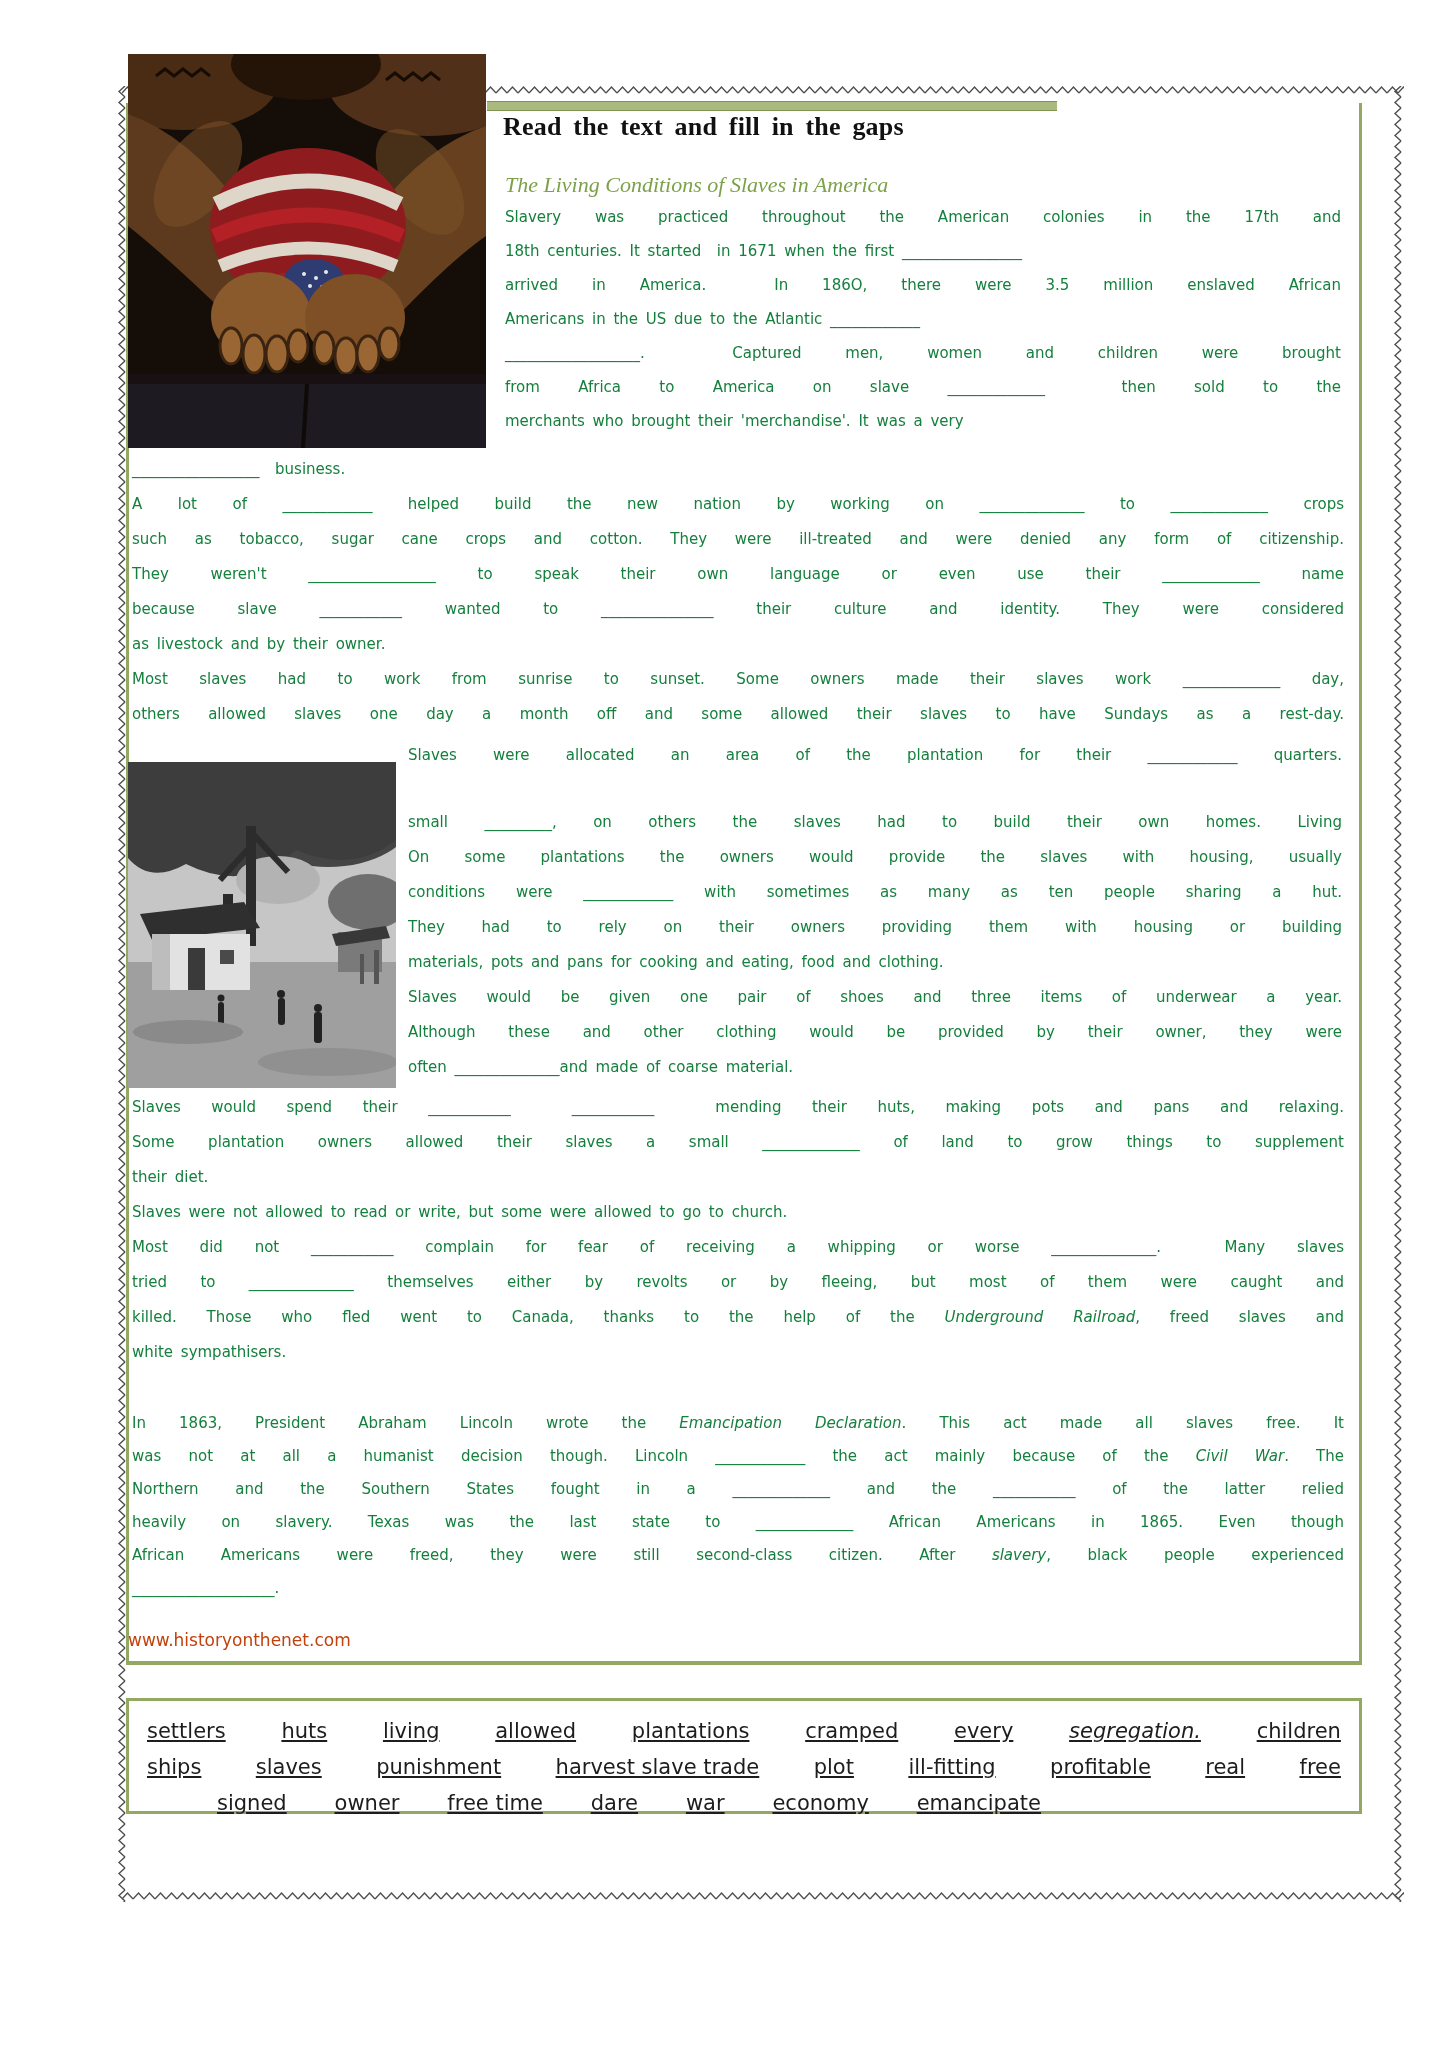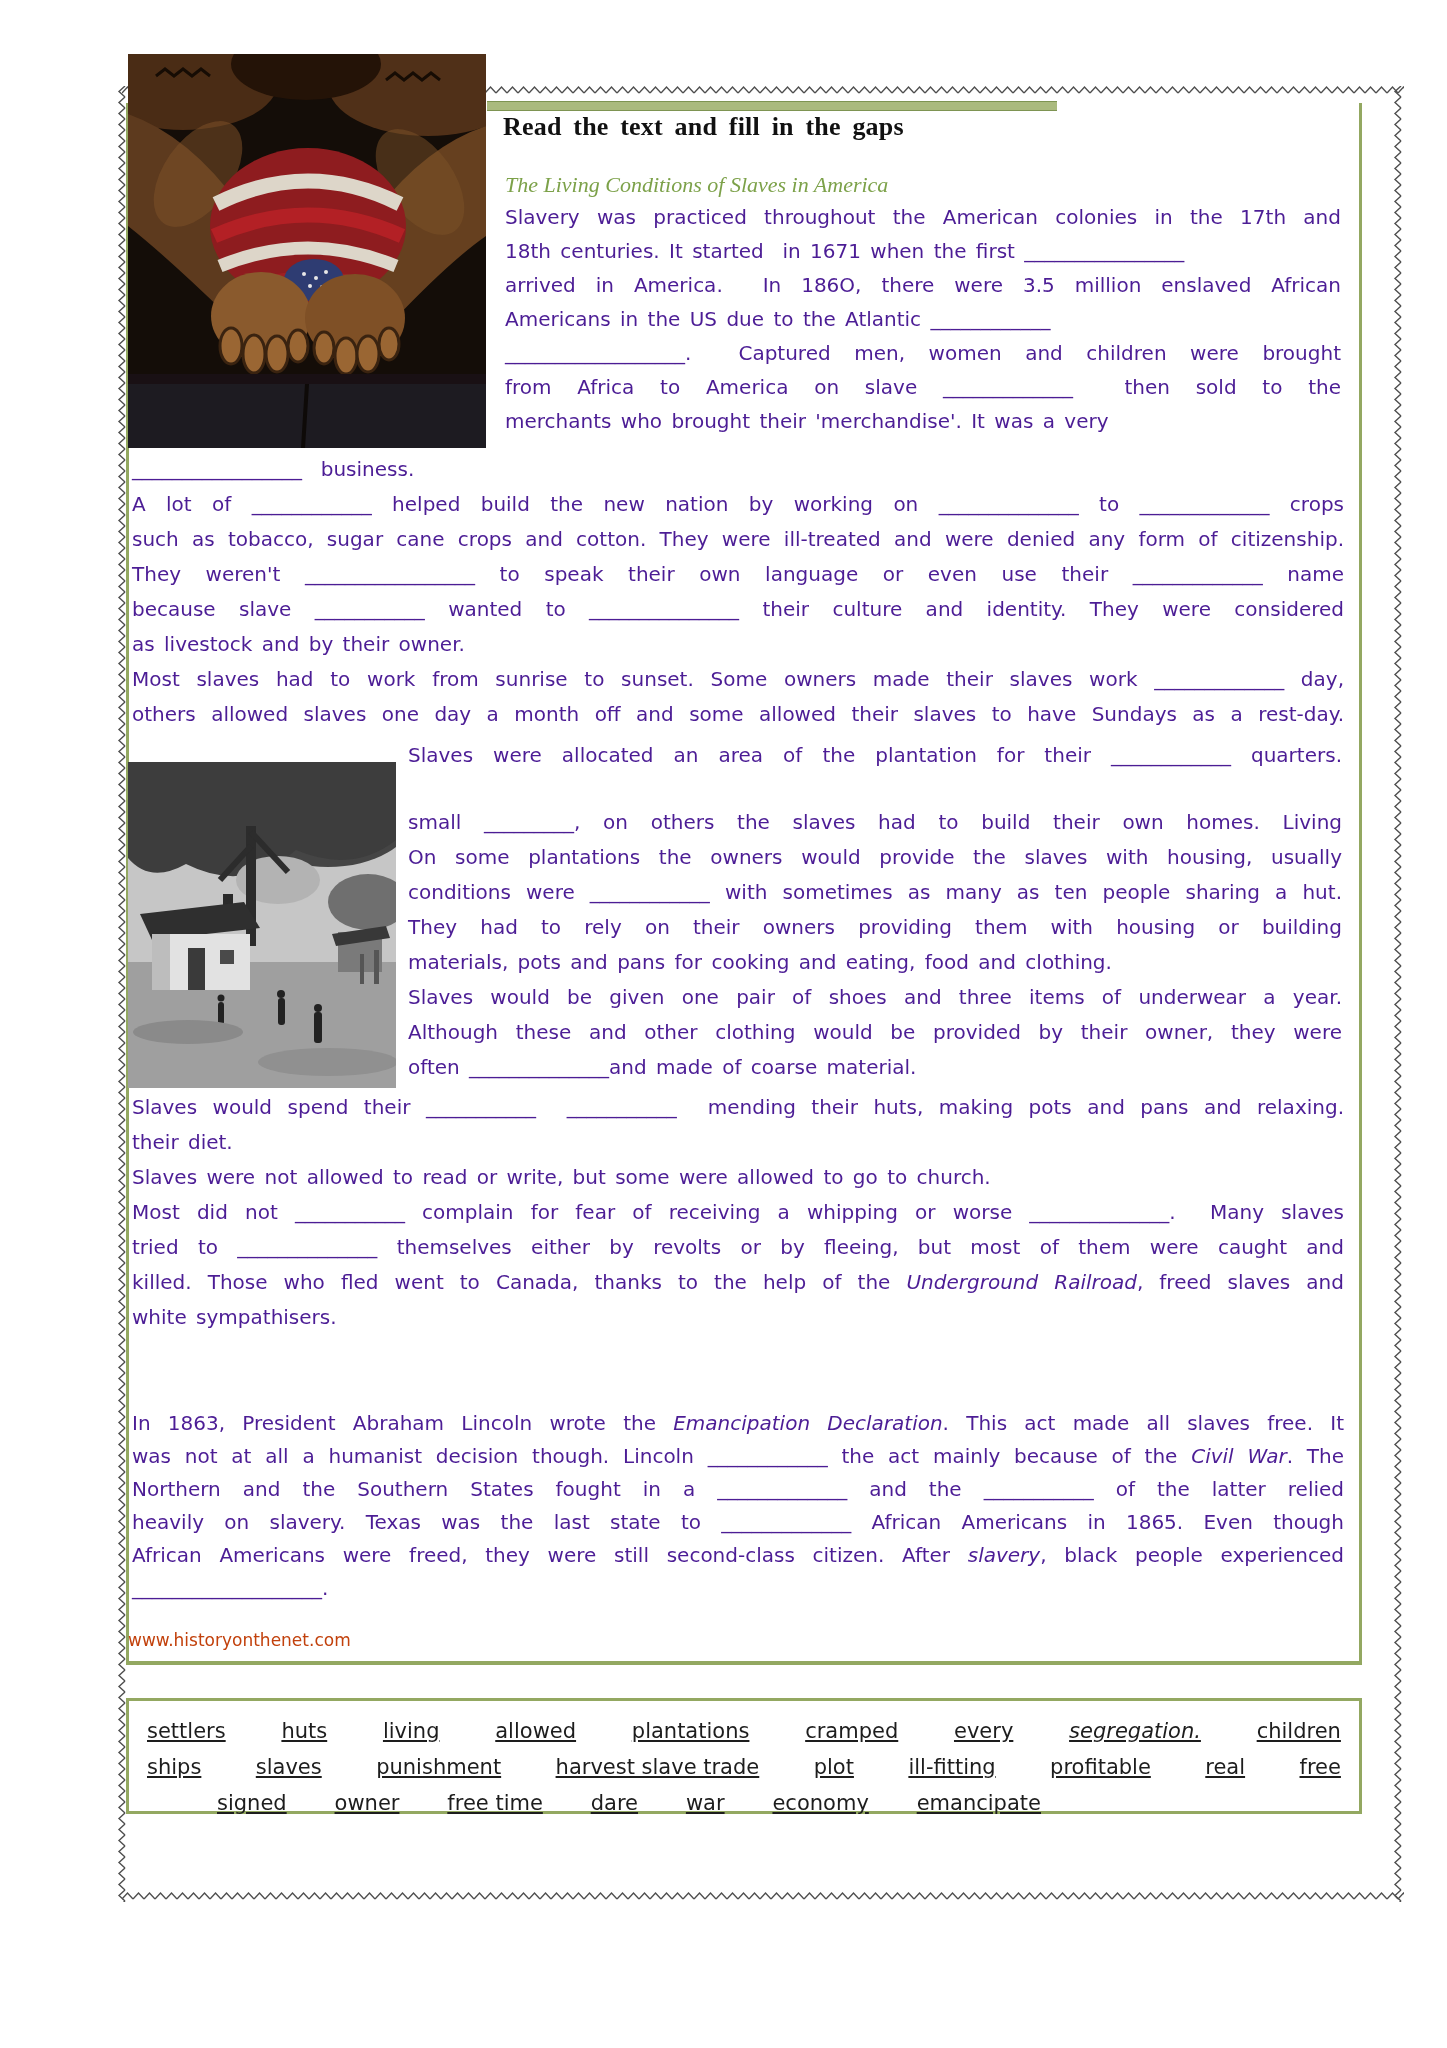--- a/index.html
+++ b/index.html
@@ -15,21 +15,21 @@
   .wb-box{position:absolute;left:86px;top:1698px;width:1236px;height:116px;box-sizing:border-box;
           border:3px solid #93a861;z-index:2;padding:12px 18px 0 18px;text-decoration:underline;}
   
   .hands-img{position:absolute;left:88px;top:54px;width:358px;height:394px;z-index:6;}
   .plant-img{position:absolute;left:88px;top:762px;width:268px;height:326px;z-index:5;}
   
   .ttl{position:absolute;left:463px;top:112px;font-family:"Liberation Serif","DejaVu Serif",serif;
        font-weight:bold;font-size:26px;word-spacing:5px;letter-spacing:.2px;color:#111;z-index:4;}
   .topic{position:absolute;left:465px;top:172px;font-family:"Liberation Serif","DejaVu Serif",serif;
          font-style:italic;font-size:22px;color:#7ca149;z-index:4;}
-  .textblock{position:absolute;font-size:20px;line-height:35px;color:#4c1d95;word-spacing:3px;z-index:4;}
+  .textblock{position:absolute;font-size:15px;line-height:35px;color:#15803d;word-spacing:3px;z-index:4;}
   .intro{left:465px;top:200px;width:836px;line-height:34px;}
   .blockA{left:92px;top:452px;width:1212px;}
   .beside{left:368px;top:738px;width:934px;}
   .blockB{left:92px;top:1090px;width:1212px;}
   .blockC{left:92px;top:1407px;width:1212px;line-height:33px;}
   .tline{white-space:pre-wrap;}
   .tline.j{text-align:justify;text-align-last:justify;}
   .it{font-style:italic;}
   .gap-after{margin-bottom:32px;}
   .footer-url{position:absolute;left:88px;top:1630px;font-size:17px;color:#c2410c;z-index:4;}
@@ -169,20 +169,21 @@
       <div class="tline j"><span>conditions were ____________ with sometimes as many as ten people sharing a hut.</span></div>
       <div class="tline j"><span>They had to rely on their owners providing them with housing or building</span></div>
       <div class="tline"><span>materials, pots and pans for cooking and eating, food and clothing.</span></div>
       <div class="tline j"><span>Slaves would be given one pair of shoes and three items of underwear a year.</span></div>
       <div class="tline j"><span>Although these and other clothing would be provided by their owner, they were</span></div>
       <div class="tline"><span>often ______________and made of coarse material.</span></div>
     </div>
 
   <div class="textblock blockB">
       <div class="tline j"><span>Slaves would spend their ___________  ___________  mending their huts, making pots and pans and relaxing.</span></div>
+      <div class="tline j"><span>Some plantation owners allowed their slaves a small _____________ of land to grow things to supplement</span></div>
       <div class="tline"><span>their diet.</span></div>
       <div class="tline"><span>Slaves were not allowed to read or write, but some were allowed to go to church.</span></div>
       <div class="tline j"><span>Most did not ___________ complain for fear of receiving a whipping or worse ______________.  Many slaves</span></div>
       <div class="tline j"><span>tried to ______________ themselves either by revolts or by fleeing, but most of them were caught and</span></div>
       <div class="tline j"><span>killed. Those who fled went to Canada, thanks to the help of the </span><span class="it">Underground Railroad</span><span>, freed slaves and</span></div>
       <div class="tline"><span>white sympathisers.</span></div>
     </div>
 
   <div class="textblock blockC">
       <div class="tline j"><span>In 1863, President Abraham Lincoln wrote the </span><span class="it">Emancipation Declaration</span><span>. This act made all slaves free. It</span></div>

